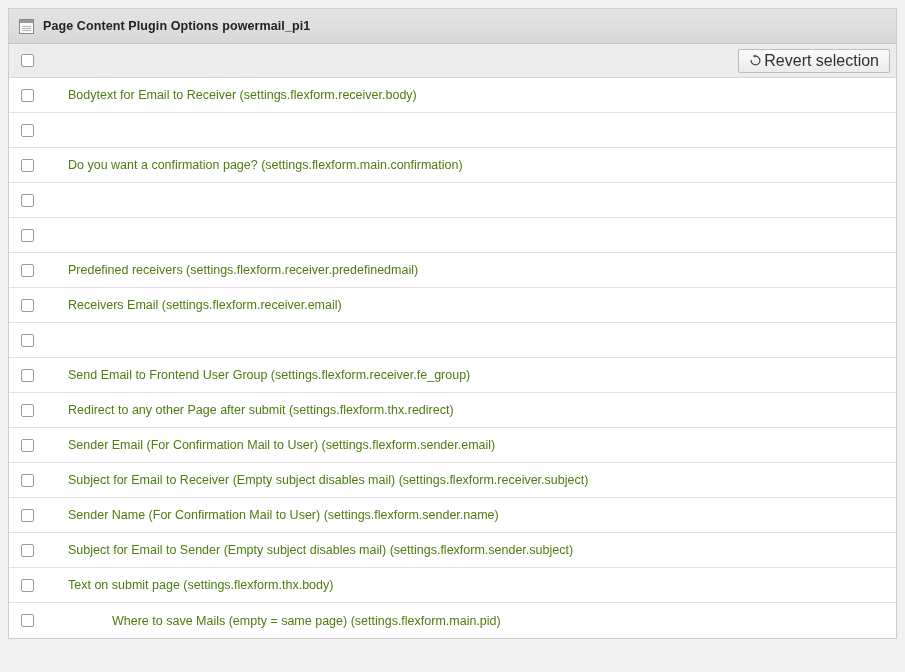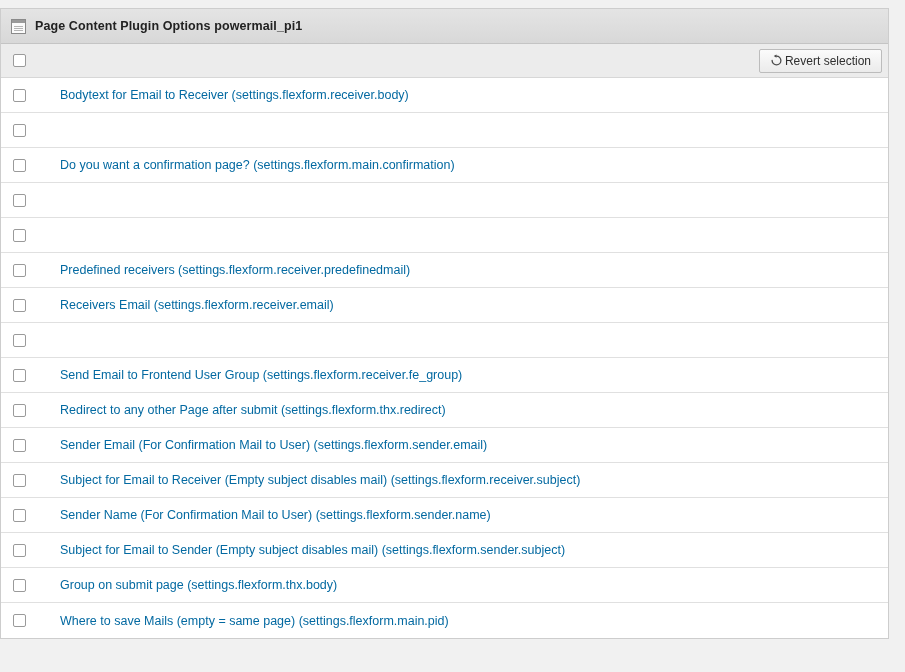--- a/index.html
+++ b/index.html
@@ -11,21 +11,21 @@
     height: 672px;
     background: #f1f1f1;
     font-family: "Liberation Sans", sans-serif;
     font-size: 12px;
     color: #000;
     overflow: hidden;
   }
 
   .panel {
     position: absolute;
-    left: 0;
+    left: 8px;
     top: 8px;
     width: 889px;
     border: 1px solid #cdcdcd;
     background: #fff;
     box-sizing: border-box;
   }
 
   
   .panel-header {
     display: flex;
@@ -95,21 +95,21 @@
     padding: 0;
     flex: 0 0 auto;
     box-sizing: border-box;
   }
   .revert-button {
     display: inline-flex;
     align-items: center;
     gap: 2px;
     height: 24px;
     padding: 0 10px;
-    font-size: 12px;
+    font-size: 16px;
     color: #2f2f2f;
     background: linear-gradient(to bottom, #fbfbfb 0%, #ebebeb 100%);
     border: 1px solid #bcbcbc;
     border-radius: 2px;
     cursor: pointer;
     box-sizing: border-box;
   }
   .revert-icon {
     display: inline-block;
     width: 13px;
@@ -128,25 +128,26 @@
     display: flex;
     align-items: center;
     height: 35px;
     padding-left: 12px;
     border-bottom: 1px solid #e0e0e0;
     background: #fff;
     box-sizing: border-box;
   }
   .option-row:last-child {
     border-bottom: none;
+    gap: 44px;
   }
   .option-label {
     margin-left: 34px;
     font-size: 12.5px;
-    color: #0369a1;
+    color: #4d7c0f;
     white-space: nowrap;
   }
 </style>
 </head>
 <body>
 
 <div class="panel">
 
   <div class="panel-header">
     <span class="header-icon"></span>
@@ -214,21 +215,21 @@
     <li class="option-row">
       <input type="checkbox" class="checkbox" style="">
       <span class="option-label">Sender Name (For Confirmation Mail to User) (settings.flexform.sender.name)</span>
     </li>
     <li class="option-row">
       <input type="checkbox" class="checkbox" style="">
       <span class="option-label">Subject for Email to Sender (Empty subject disables mail) (settings.flexform.sender.subject)</span>
     </li>
     <li class="option-row">
       <input type="checkbox" class="checkbox" style="">
-      <span class="option-label">Group on submit page (settings.flexform.thx.body)</span>
+      <span class="option-label">Text on submit page (settings.flexform.thx.body)</span>
     </li>
     <li class="option-row">
       <input type="checkbox" class="checkbox" style="">
       <span class="option-label">Where to save Mails (empty = same page) (settings.flexform.main.pid)</span>
     </li>
   </ul>
 
 </div>
 
 </body></html>

